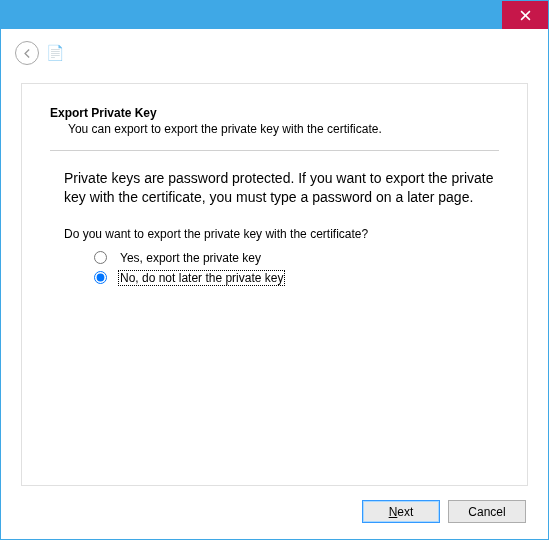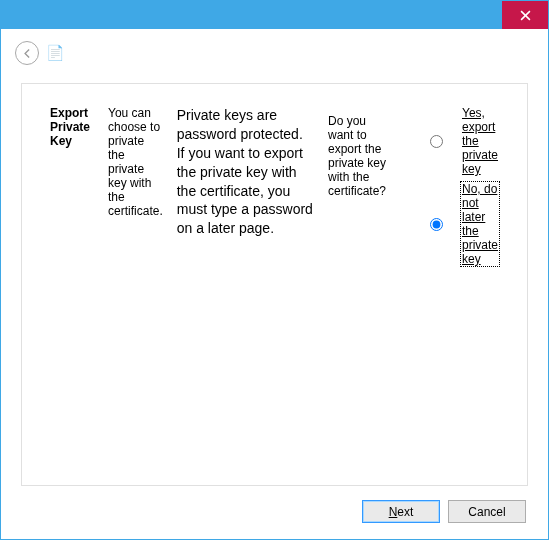--- a/index.html
+++ b/index.html
@@ -6,28 +6,28 @@
     body { font-family: "Segoe UI", Tahoma, sans-serif; font-size: 12px; background: #fff; width: 549px; height: 540px; overflow: hidden; }
     .window { width: 549px; height: 540px; border: 1px solid #3fa8e6; background: #fff; display: flex; flex-direction: column; }
     .titlebar { height: 28px; background: #3fa8e6; display: flex; justify-content: flex-end; align-items: stretch; }
     .close-btn { width: 46px; background: #c6174a; display: flex; align-items: center; justify-content: center; cursor: pointer; }
     .close-btn svg { width: 11px; height: 11px; }
     .header { display: flex; align-items: center; padding: 12px 14px 18px 14px; gap: 8px; }
     .back-btn { width: 24px; height: 24px; border-radius: 50%; border: 1px solid #999; display: flex; align-items: center; justify-content: center; background: #fff; color: #777; cursor: default; opacity: 0.85; }
     .back-btn svg { width: 13px; height: 13px; }
     .wizard-icon { width: 18px; height: 18px; display: flex; align-items: center; justify-content: center; font-size: 15px; }
     .wizard-title { font-size: 14px; color: #0b5aa4; font-weight: 400; }
-    .content { flex: 1 1 auto; margin: 0 20px 0 20px; border: 1px solid #e0e0e0; background: #fff; padding: 22px 28px 20px 28px; display: flex; flex-direction: row; }
+    .content { flex: 1 1 auto; margin: 0 20px 0 20px; border: 1px solid #e0e0e0; background: #fff; padding: 22px 28px 20px 28px; display: flex; flex-direction: column; }
     .section-title { font-weight: 700; font-size: 12px; margin-bottom: 2px; }
     .section-sub { font-size: 12px; margin-left: 18px; margin-bottom: 14px; }
     .divider { height: 1px; background: #d0d0d0; margin: 0 0 18px 0; }
     .body-text { font-size: 14px; margin: 0 0 12px 14px; line-height: 1.35; }
     .prompt { font-size: 12px; margin: 8px 0 10px 14px; }
     .options { margin-left: 44px; }
-    .option { display: flex; align-items: center; gap: 18px; margin-bottom: 6px; font-size: 12px; cursor: pointer; text-decoration: underline; }
+    .option { display: flex; align-items: center; gap: 12px; margin-bottom: 6px; font-size: 12px; cursor: pointer; }
     .option input[type="radio"] { width: 13px; height: 13px; cursor: pointer; }
     .option-label { padding: 0 1px; }
     .option-focused .option-label { outline: 1px dotted #000; }
     .footer { display: flex; justify-content: flex-end; gap: 8px; padding: 14px 22px 16px 0; }
     .btn { min-width: 78px; height: 23px; font-size: 12px; background: #eaeaea; border: 1px solid #adadad; cursor: pointer; font-family: inherit; padding: 0 10px; }
     .btn.default { border: 1px solid #3399ff; box-shadow: inset 0 0 0 1px #a8d8ff; }
     .btn .accel { text-decoration: underline; }
   </style>
 </head>
 <body>
@@ -45,21 +45,21 @@
     <div class="back-btn">
       <svg viewBox="0 0 16 16">
           <path d="M10 3 L5 8 L10 13" stroke="#888" stroke-width="1.6" fill="none"></path>
         </svg>
     </div>
     <div class="wizard-icon">📄</div>
   </div>
 
   <div class="content">
     <div class="section-title">Export Private Key</div>
-    <div class="section-sub">You can choose to private the private key with the certificate.</div>
+    <div class="section-sub">You can export to export the private key with the certificate.</div>
     <div class="divider"></div>
     <div class="body-text">Private keys are password protected. If you want to export the private key with the certificate, you must type a password on a later page.</div>
     <div class="prompt">Do you want to export the private key with the certificate?</div>
     <div class="options">
       <label class="option">
         <input type="radio" name="exportkey" style="">
         <span class="option-label">Yes, export the private key</span>
       </label>
       <label class="option option-focused">
         <input type="radio" name="exportkey" checked="" style="">

